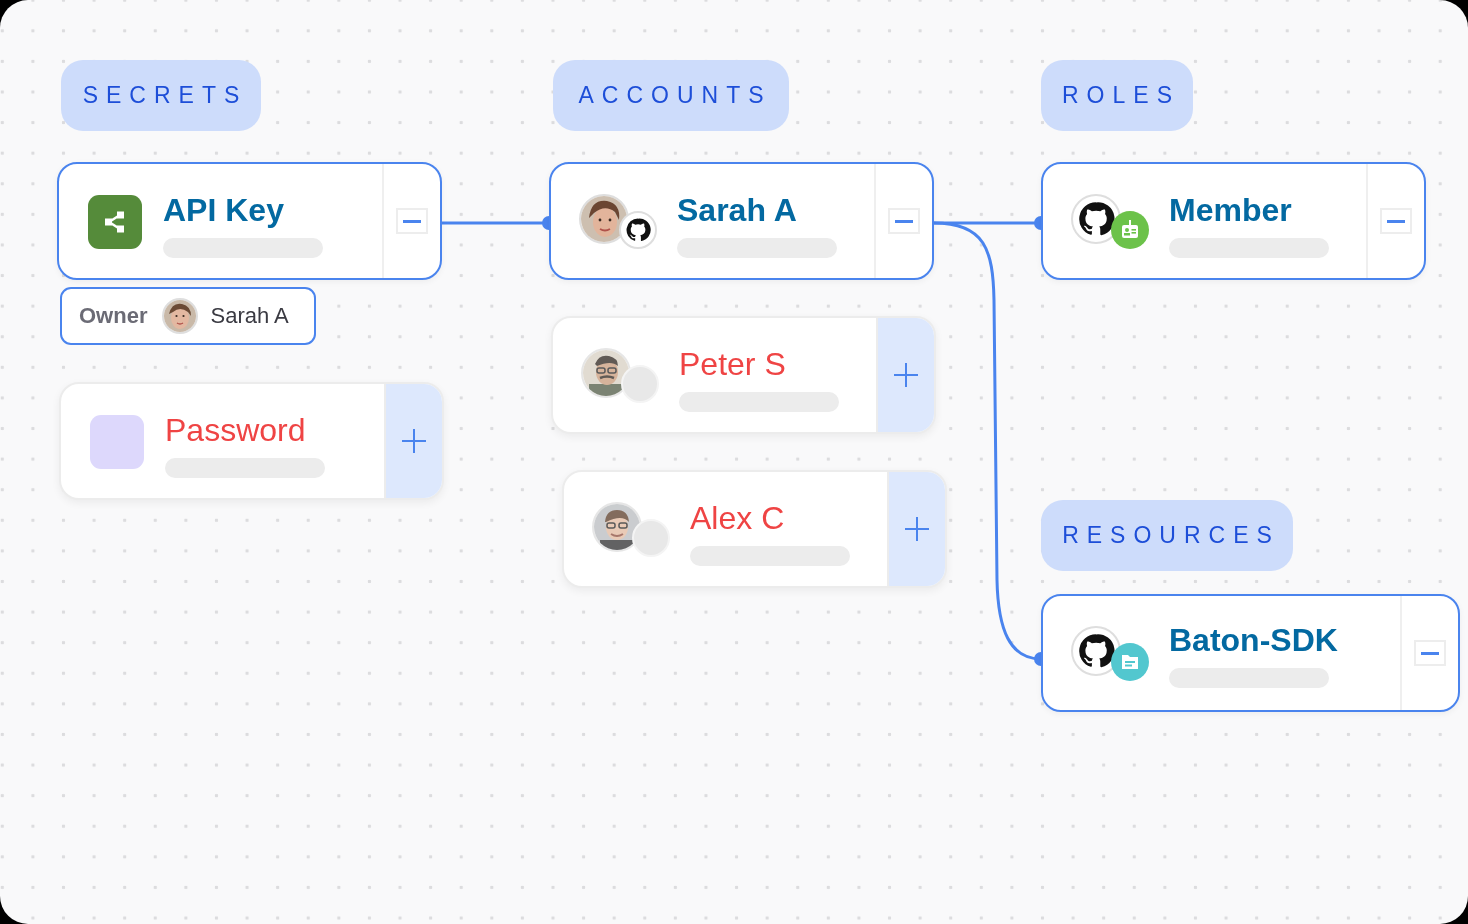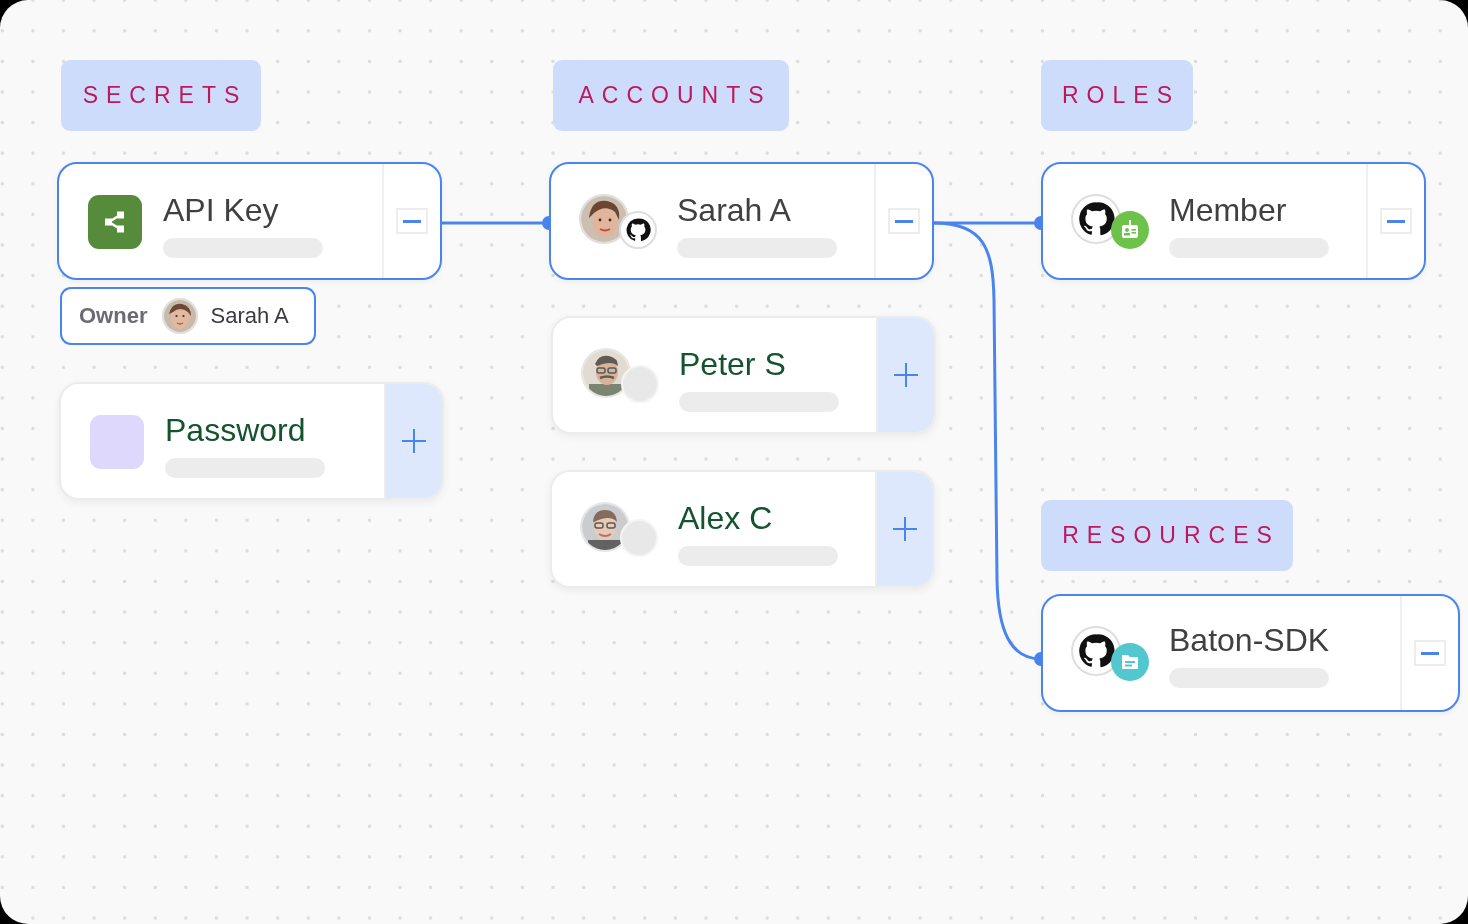--- a/index.html
+++ b/index.html
@@ -9,22 +9,22 @@
     }
     .canvas {
       position: absolute; left: 0; top: 0; width: 1468px; height: 924px;
       border-radius: 28px; overflow: hidden;
       background-color: #f9f9fa;
       background-image: radial-gradient(circle, #dcdcde 1.6px, transparent 2px);
       background-size: 30.6px 30.6px;
       background-position: -13px 15.5px;
     }
     .pill {
-      position: absolute; height: 71px; border-radius: 9px;
-      background: #cddcfb; color: #be185d;
+      position: absolute; height: 71px; border-radius: 22px;
+      background: #cddcfb; color: #1d4ed8;
       display: flex; align-items: center; justify-content: center;
       font-size: 23px; letter-spacing: 8px; font-weight: 500;
       padding-left: 8px; box-sizing: border-box;
     }
     .node {
       position: absolute; height: 118px; border-radius: 20px;
       background: #fff; box-sizing: border-box; overflow: hidden;
       display: flex;
     }
     .node.active { border: 2.5px solid #4a84ee; box-shadow: 0 2px 6px rgba(0,0,0,0.05); }
@@ -41,24 +41,24 @@
     }
     .minus-btn::after {
       content: ""; position: absolute; left: 5px; right: 5px; top: 10px; height: 2.5px;
       background: #4a84ee;
     }
     .plus-btn { width: 24px; height: 24px; position: relative; }
     .plus-btn::before, .plus-btn::after { content: ""; position: absolute; background: #4a84ee; }
     .plus-btn::before { left: 0; right: 0; top: 10.5px; height: 2.5px; }
     .plus-btn::after { top: 0; bottom: 0; left: 10.5px; width: 2.5px; }
     .title {
-      position: absolute; left: 104px; top: 28px; font-size: 32px; font-weight: 400;
-      color: #404040; white-space: nowrap;
-    }
-    .node.inactive .title { font-weight: 400; color: #14532d; }
+      position: absolute; left: 104px; top: 28px; font-size: 32px; font-weight: 700;
+      color: #0369a1; white-space: nowrap;
+    }
+    .node.inactive .title { font-weight: 400; color: #ef4444; }
     .bar {
       position: absolute; left: 104px; top: 74px; width: 160px; height: 20px;
       border-radius: 10px; background: #ececec;
     }
     .square-icon {
       position: absolute; left: 29px; top: 31px; width: 54px; height: 54px;
       border-radius: 11px; display: flex; align-items: center; justify-content: center;
     }
     .avatar-wrap { position: absolute; left: 28px; top: 30px; width: 80px; height: 60px; }
     .avatar {
@@ -192,21 +192,21 @@
         <div class="badge ghost"></div>
       </div>
       <div class="title" style="left:126px;">Peter S</div>
       <div class="bar" style="left:126px;"></div>
     </div>
     <div class="side">
       <div class="plus-btn"></div>
     </div>
   </div>
 
-  <div class="node inactive" style="left:550px; top:470px; width:385px;">
+  <div class="node inactive" style="left:562px; top:470px; width:385px;">
     <div class="body">
       <div class="avatar-wrap">
         <div class="avatar" style="opacity:0.75;">
           <svg width="46" height="46" viewBox="0 0 46 46">
             <rect width="46" height="46" fill="#b9bcbf"></rect>
             <rect x="6" y="36" width="34" height="12" fill="#2e2e30"></rect>
             <ellipse cx="23" cy="23" rx="11" ry="13" fill="#e2b99e"></ellipse>
             <path d="M11 18 Q12 6 23 6 Q34 6 35 18 Q28 10 12 18 Z" fill="#5a3c28"></path>
             <rect x="13" y="19" width="8" height="5" rx="2" fill="none" stroke="#222" stroke-width="1.5"></rect>
             <rect x="25" y="19" width="8" height="5" rx="2" fill="none" stroke="#222" stroke-width="1.5"></rect>

